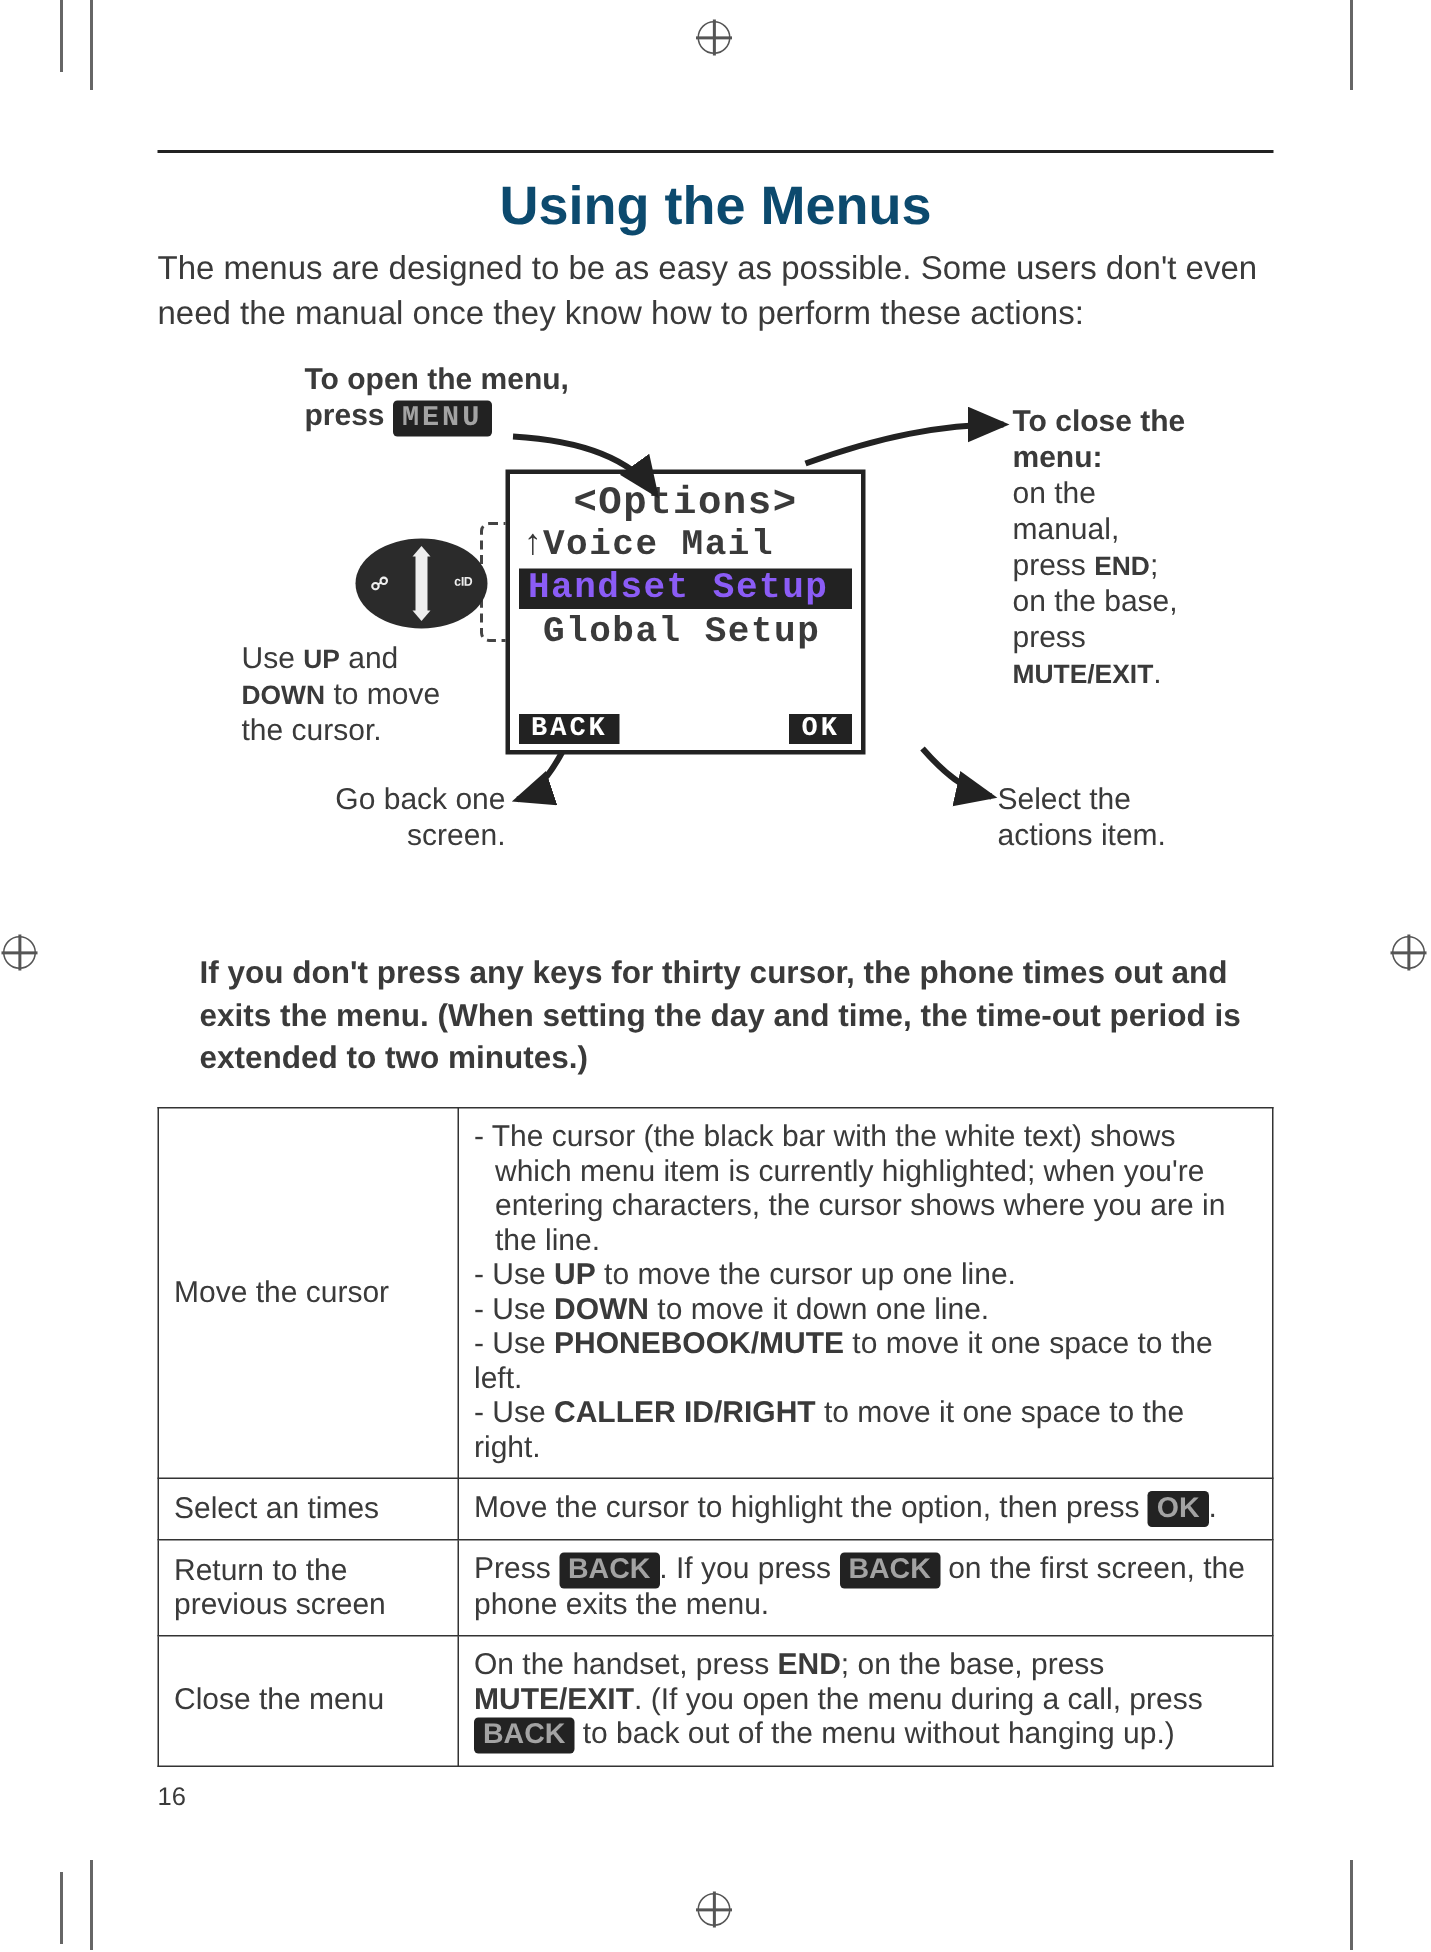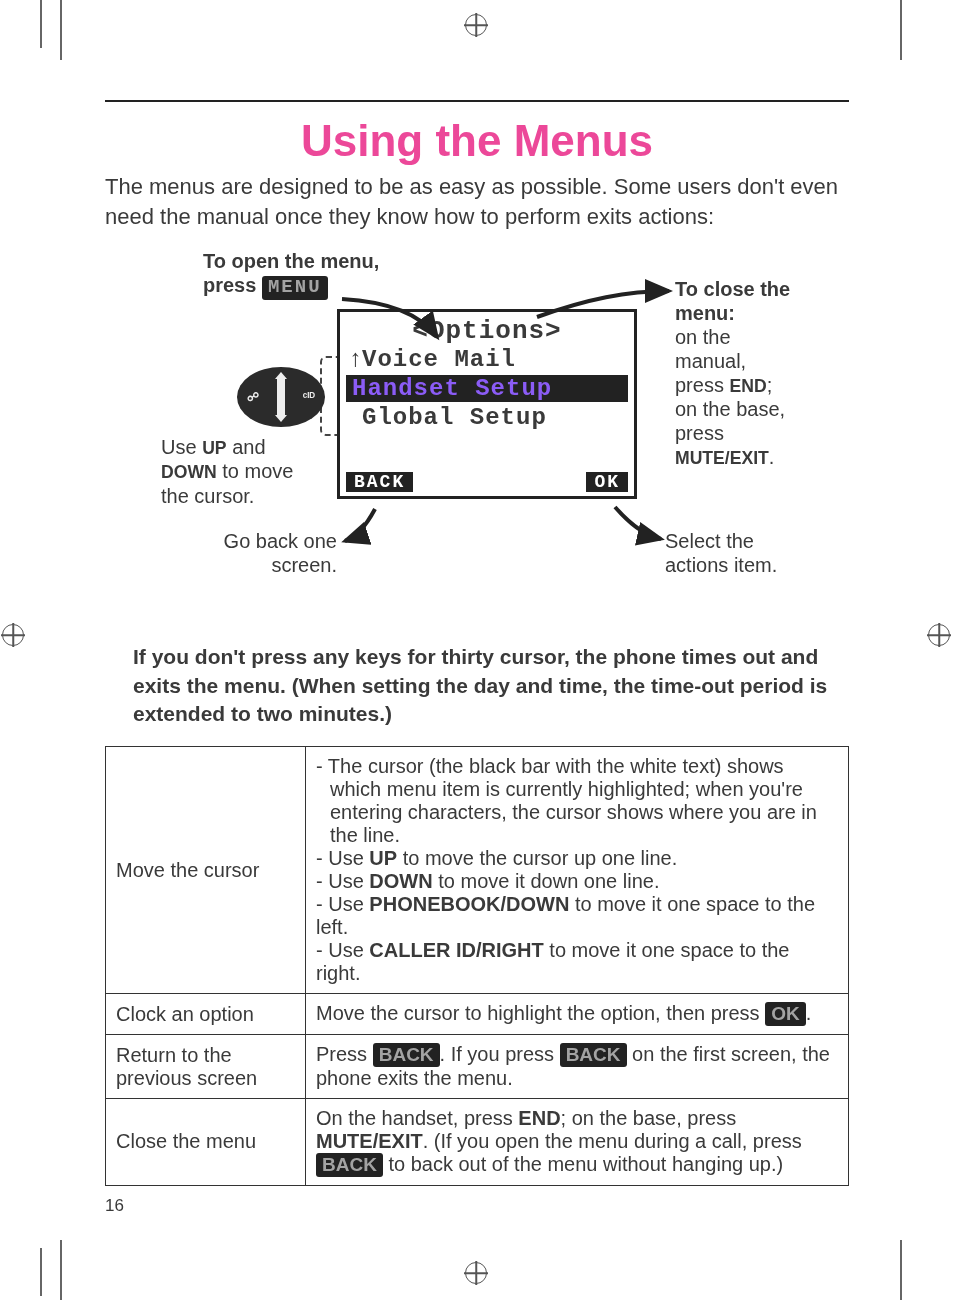--- a/index.html
+++ b/index.html
@@ -9,24 +9,24 @@
     background: #fff;
     width: 954px;
     color: #2a2a2a;
   }
   .page {
     padding: 100px 105px 50px 105px;
     position: relative;
   }
   h1 {
     text-align: center;
-    font-size: 44px;
+    font-size: 36px;
     font-weight: bold;
     margin: 0 0 6px 0;
-    color: #ec4899;
+    color: #0c4a6e;
     border-top: 2px solid #222;
     padding-top: 14px;
   }
   .intro {
     font-size: 22px;
     line-height: 1.35;
     margin: 0 0 18px 0;
     color: #3a3a3a;
   }
   .diagram-wrap {
@@ -92,22 +92,22 @@
     font-size: 20px;
     color: #3a3a3a;
   }
   .lbl { position: absolute; line-height: 1.2; }
   .lbl b { font-weight: bold; }
   .small-caps { font-weight: bold; font-size: 0.88em; }
 
   
   .lcd {
     position: absolute;
-    left: 220px; top: 60px;
-    width: 300px; height: 190px;
+    left: 220px; top: 72px;
+    width: 240px; height: 190px;
     border: 3px solid #222;
     background: #fff;
     font-family: "Courier New", monospace;
     font-weight: bold;
   }
   .lcd .title { text-align: center; font-size: 26px; letter-spacing: 1px; padding-top: 4px; }
   .lcd .row { font-size: 24px; padding: 0 8px; white-space: nowrap; letter-spacing: 1px; }
   .lcd .row .arrow { display: inline-block; width: 14px; }
   .lcd .hl {
     display: block;
@@ -184,21 +184,21 @@
 <div class="crop-mark" style="left:40px; top:0; width:2px; height:48px;"></div>
 <div class="crop-mark" style="left:60px; top:0; width:2px; height:60px;"></div>
 <div class="crop-mark" style="left:40px; top:1248px; width:2px; height:48px;"></div>
 <div class="crop-mark" style="left:60px; top:1240px; width:2px; height:60px;"></div>
 <div class="crop-mark" style="left:900px; top:0; width:2px; height:60px;"></div>
 <div class="crop-mark" style="left:900px; top:1240px; width:2px; height:60px;"></div>
 
 <div class="page">
 
   <h1>Using the Menus</h1>
-  <p class="intro">The menus are designed to be as easy as possible. Some users don't even need the manual once they know how to perform exits actions:</p>
+  <p class="intro">The menus are designed to be as easy as possible. Some users don't even need the manual once they know how to perform these actions:</p>
 
   <div class="diagram-wrap">
     <div class="diagram">
 
       <div class="lbl" style="left:86px; top:0;">
         <div style="font-weight:bold;">To open the menu,</div>
         <div>
           <b>press</b>
           <span class="btn" style="font-family:'Courier New',monospace; letter-spacing:2px;">MENU</span>
         </div>
@@ -281,26 +281,26 @@
   <p class="timeout-note">If you don't press any keys for thirty cursor, the phone times out and exits the menu. (When setting the day and time, the time-out period is extended to two minutes.)</p>
 
   <table class="menu-table">
     <tbody>
     <tr>
       <td class="left">Move the cursor</td>
       <td>
         <div style="padding-left:14px; text-indent:-14px;">- The cursor (the black bar with the white text) shows which menu item is currently highlighted; when you're entering characters, the cursor shows where you are in the line.</div>
         <div><span>- Use </span><span class="caps">UP</span><span> to move the cursor up one line.</span></div>
         <div><span>- Use </span><span class="caps">DOWN</span><span> to move it down one line.</span></div>
-        <div><span>- Use </span><span class="caps">PHONEBOOK/DOWN</span><span> to move it one space to the left.</span></div>
+        <div><span>- Use </span><span class="caps">PHONEBOOK/MUTE</span><span> to move it one space to the left.</span></div>
         <div><span>- Use </span><span class="caps">CALLER ID/RIGHT</span><span> to move it one space to the right.</span></div>
       </td>
     </tr>
     <tr>
-      <td class="left">Clock an option</td>
+      <td class="left">Select an times</td>
       <td>
         <span>Move the cursor to highlight the option, then press </span><span class="btn">OK</span><span>.</span>
       </td>
     </tr>
     <tr>
       <td class="left">
         <div>Return to the</div>
         <div>previous screen</div>
       </td>
       <td>

